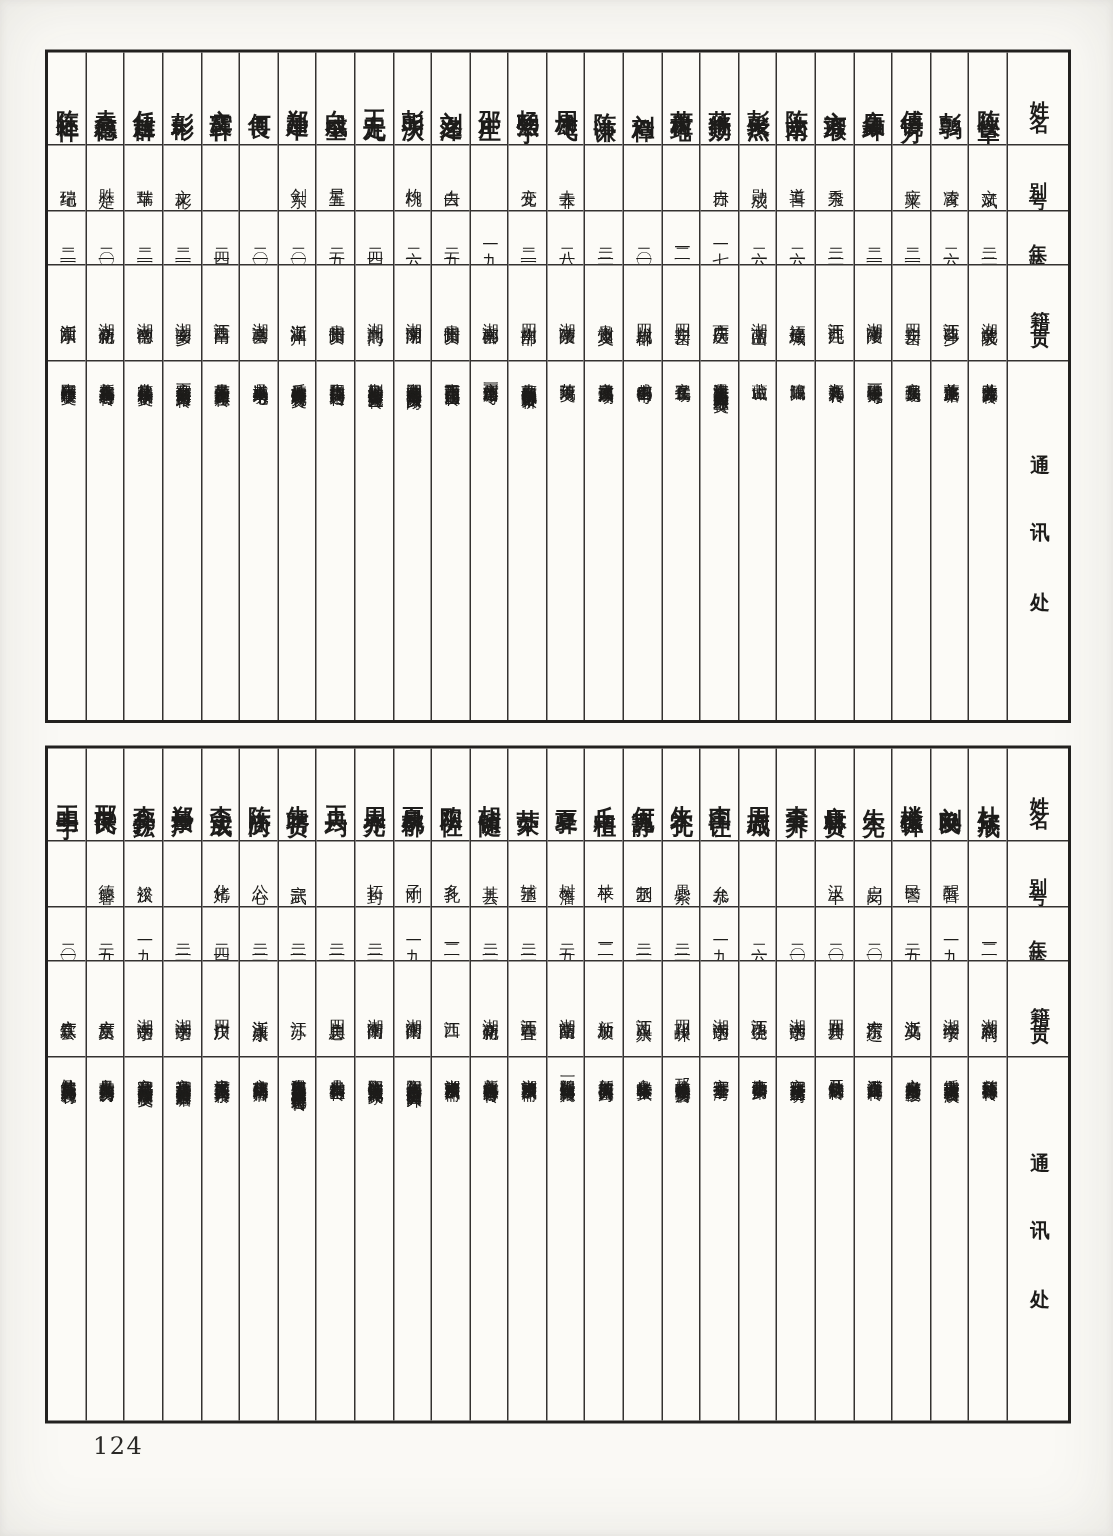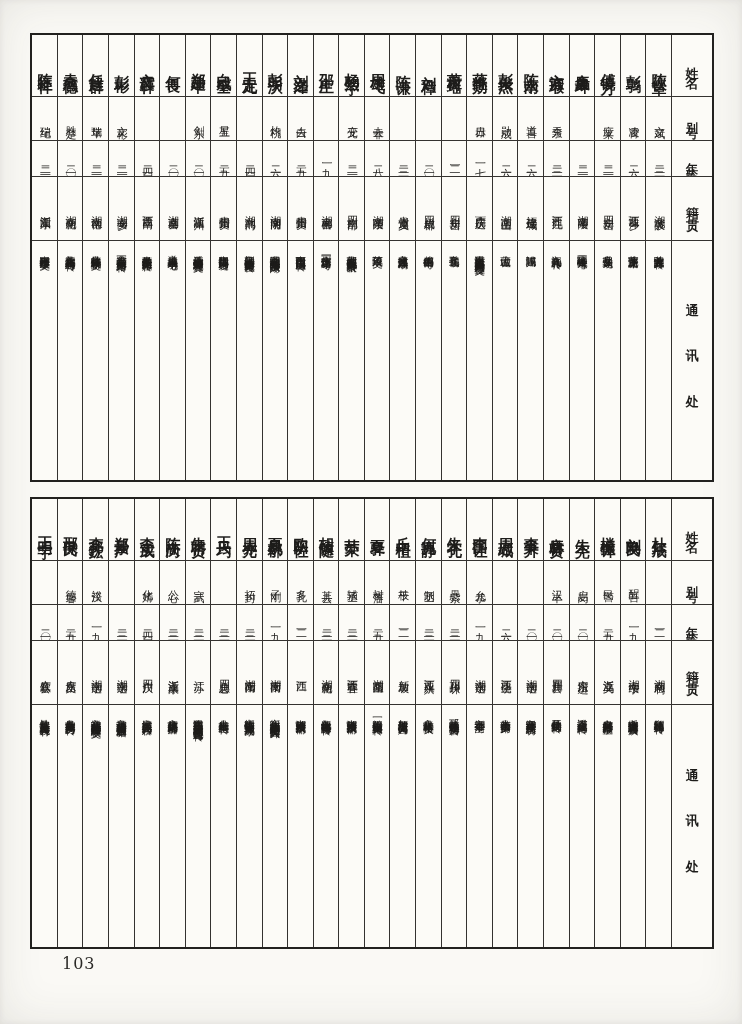--- a/index.html
+++ b/index.html
@@ -935,14 +935,14 @@
           <span class="vtext">二〇</span>
         </div>
         <div class="cell cell-native">
           <span class="vtext">广东钦县</span>
         </div>
         <div class="cell cell-address">
           <span class="vtext">钦县黄屋屯圩黄达和转大榄村</span>
         </div>
       </div>
     </div>
-  <div class="page-number">103</div>
+  <div class="page-number">124</div>
 </div>
 
 </body></html>

